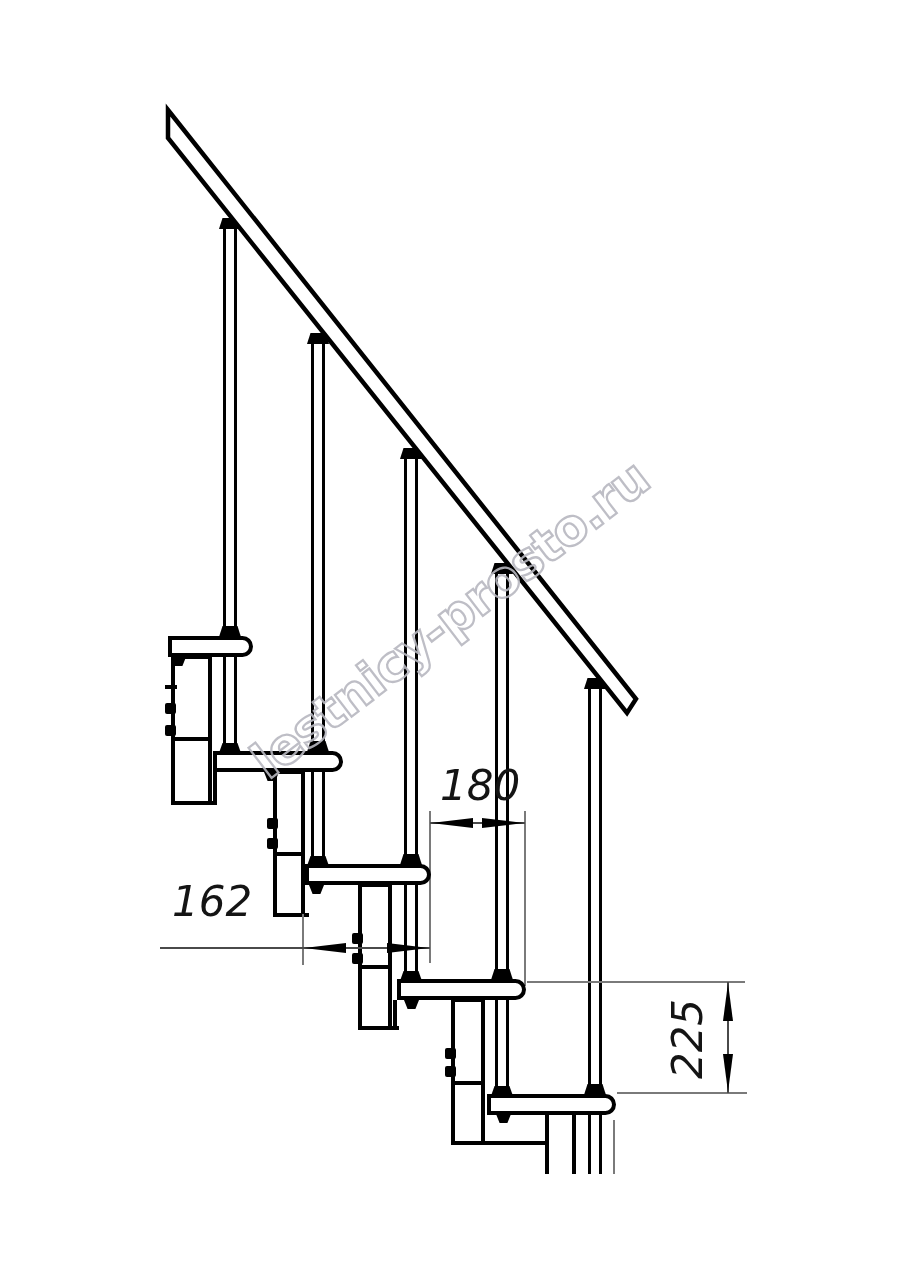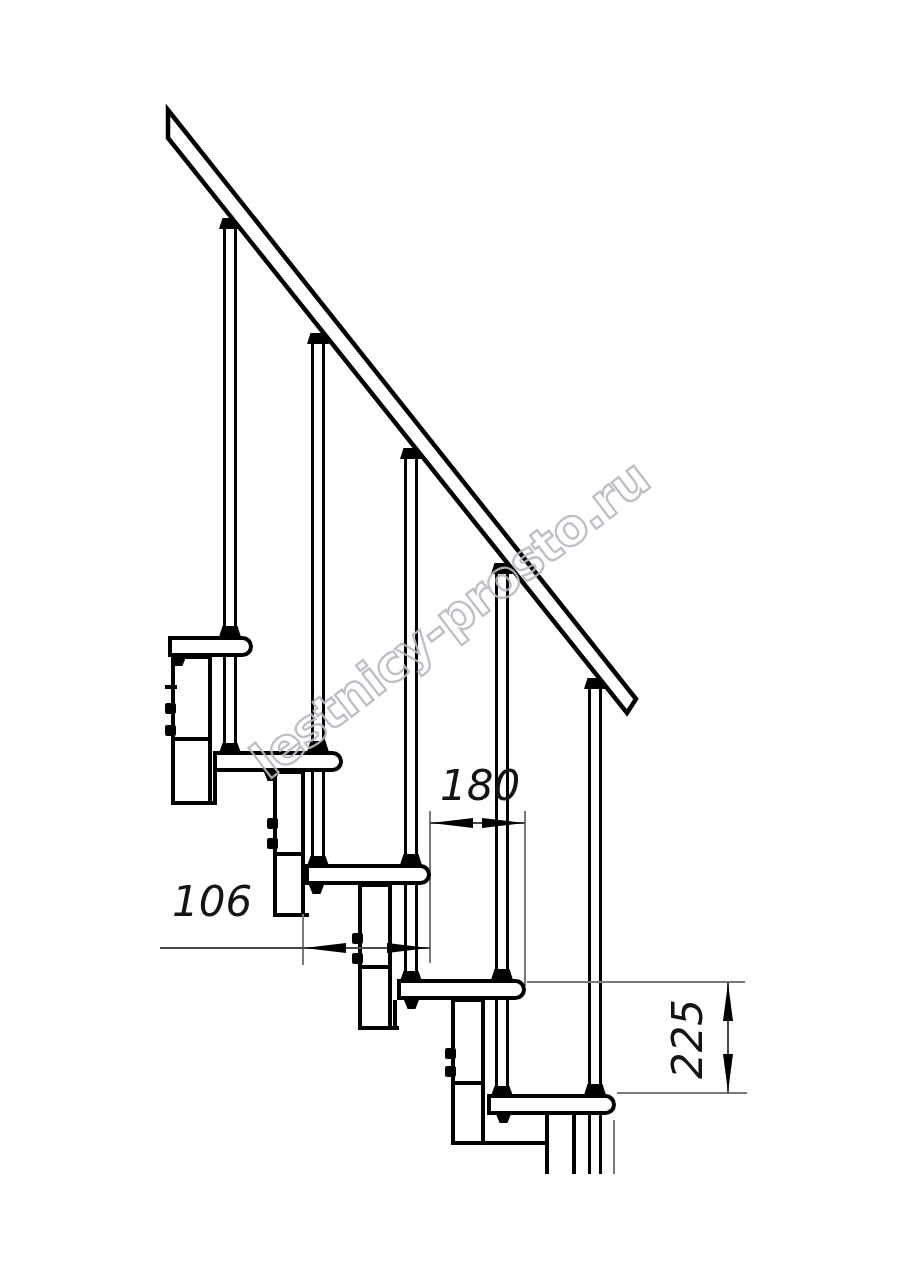--- a/index.html
+++ b/index.html
@@ -121,21 +121,21 @@
   <div class="abs thin" style="left:524px;top:811px;width:1.5px;height:175px;"></div>
   <div class="abs dimline" style="left:430px;top:822px;width:95px;height:1.5px;"></div>
   <div class="abs arrow ar-left" style="left:431px;top:818px;"></div>
   <div class="abs arrow ar-right" style="left:482px;top:818px;"></div>
   <div class="abs dimtext" style="left:440px;top:765px;">180</div>
 
   <div class="abs thin" style="left:302px;top:914px;width:1.5px;height:51px;"></div>
   <div class="abs dimline" style="left:160px;top:947px;width:270px;height:1.5px;"></div>
   <div class="abs arrow ar-left" style="left:304px;top:943px;"></div>
   <div class="abs arrow ar-right" style="left:387px;top:943px;"></div>
-  <div class="abs dimtext" style="left:172px;top:881px;">106</div>
+  <div class="abs dimtext" style="left:172px;top:881px;">162</div>
 
   <div class="abs thin" style="left:527px;top:981px;width:218px;height:1.5px;"></div>
   <div class="abs thin" style="left:617px;top:1092px;width:130px;height:1.5px;"></div>
   <div class="abs thin" style="left:613px;top:1120px;width:1.5px;height:54px;"></div>
   <div class="abs dimline" style="left:727px;top:982px;width:1.5px;height:111px;"></div>
   <div class="abs arrow ar-up" style="left:723px;top:983px;"></div>
   <div class="abs arrow ar-down" style="left:723px;top:1054px;"></div>
   <div class="abs dimtext" style="left:640px;top:1016px;width:100px;height:46px;text-align:center;transform:rotate(-90deg);">225</div>
 
   <div class="abs watermark" style="left:258px;top:735px;height:64px;line-height:64px;">lestnicy-prosto.ru</div>

